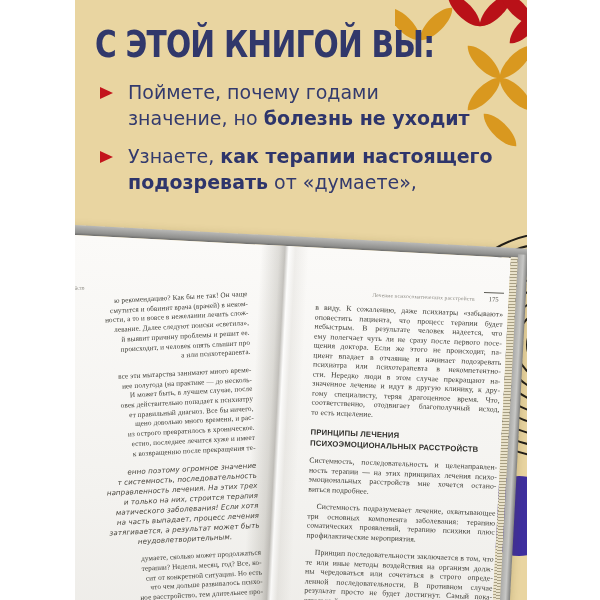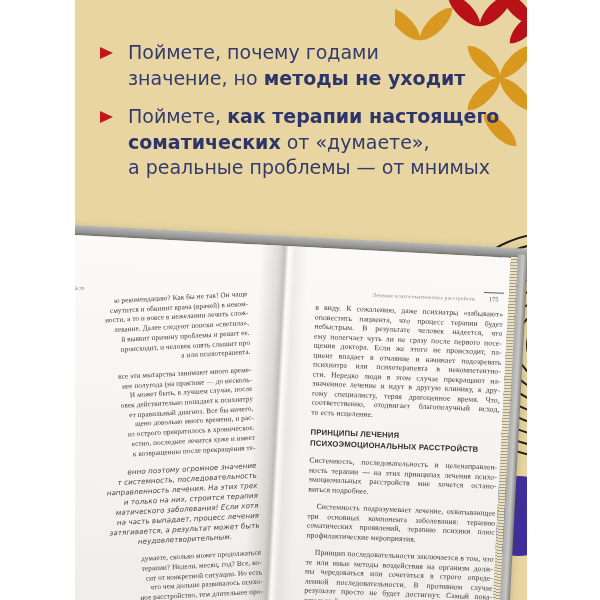--- a/index.html
+++ b/index.html
@@ -90,34 +90,34 @@
       <circle cx="552" cy="345" r="80"></circle>
         <circle cx="552" cy="345" r="91"></circle>
       <circle cx="552" cy="345" r="102"></circle>
         <circle cx="552" cy="345" r="112"></circle>
     </g>
   </svg>
 
   <div class="blue-dot" style="background:#3f2f9e;"></div>
 
   <div class="promo">
+    <div><span class="promo-title">С ЭТОЙ КНИГОЙ ВЫ:</span></div>
     <div class="bullets">
       <div class="bullet">
         <span class="arrow"></span>
         <div class="btext">
           <span>Поймете, почему годами</span><br>
-          <span>значение, но </span><b>методы не уходит</b>
+          <span>значение, но </span><b>болезнь не уходит</b>
         </div>
       </div>
       <div class="bullet">
         <span class="arrow"></span>
         <div class="btext">
-          <span>Поймете, </span><b>как терапии настоящего</b><br>
-          <b>соматических</b><span> от «думаете»,</span><br>
-          <span>а реальные проблемы — от мнимых</span>
+          <span>Узнаете, </span><b>как терапии настоящего</b><br>
+          <b>подозревать</b><span> от «думаете»,</span><br>
         </div>
       </div>
     </div>
   </div>
 
   <div class="book">
     <div class="cover-top"></div>
     <div class="pages">
       <div class="gutter"></div>
       <div class="lp-text">

